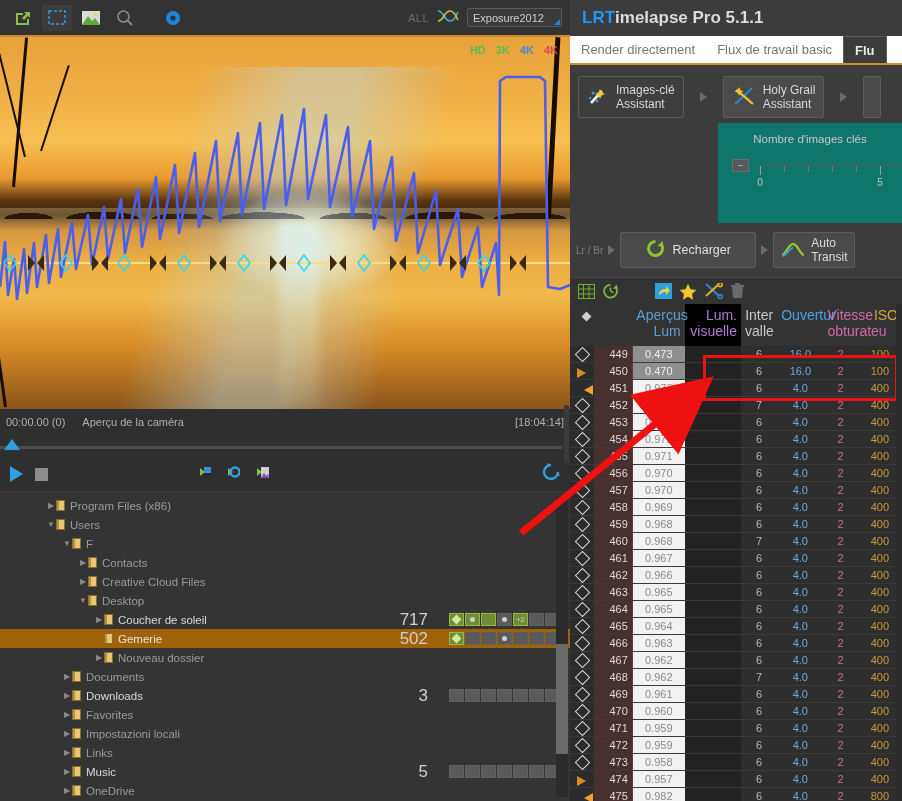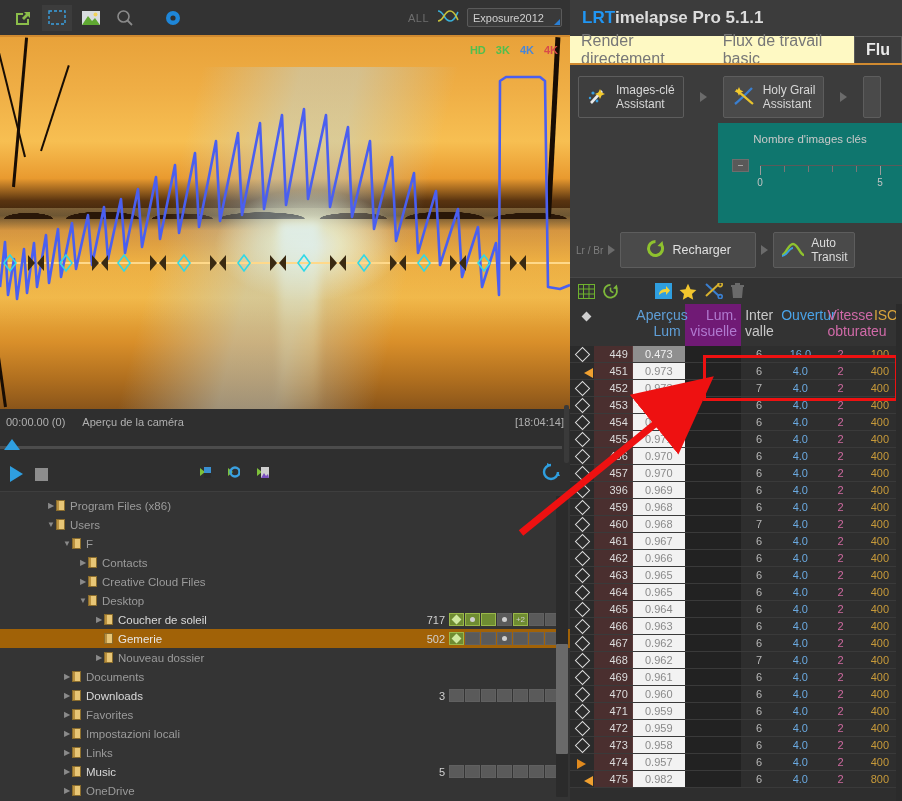--- a/index.html
+++ b/index.html
@@ -94,33 +94,33 @@
   .row{height:19px;display:flex;align-items:center;font-size:11.5px;color:#9b9b9b;position:relative;padding-right:10px;}
   .row.sel{background:#a16207;color:#e6e6e6;}
   .row.bold{color:#d9d9d9;}
   .arrow{width:10px;color:#8a8a8a;font-size:8px;flex:0 0 10px;text-align:center;}
   .folder{
     width:9px;height:11px;margin-right:5px;flex:0 0 9px;
     background:linear-gradient(to right,#b9903f 0 2px,#e8c676 2px 100%);
     border:1px solid #8a6c2c;
   }
   .lbl{white-space:nowrap;}
-  .cnt{margin-left:auto;font-size:11px;color:#d0d0d0;padding-right:4px;}
+  .cnt{margin-left:auto;font-size:17px;color:#d0d0d0;padding-right:21px;}
   .chips{display:flex;gap:1px;}
   .chip{width:15px;height:13px;background:#4a4a4a;border:1px solid #606060;display:flex;align-items:center;justify-content:center;font-size:8px;color:#cfcfcf;}
   .chip.g{background:#6f8c32;border-color:#9ab84a;}
   .chip.d{background:#5a5a5a;}
   .vscroll{position:absolute;right:2px;top:4px;width:12px;bottom:4px;background:#2b2b2b;border-radius:1px;}
   .vthumb{position:absolute;left:0;width:12px;background:#6a6a6a;border-radius:1px;}
 
   
   .right{width:332px;height:801px;background:#3c3c3c;display:flex;flex-direction:column;}
   .apptitle{height:36px;display:flex;align-items:center;padding-left:12px;background:#3c3c3c;font-size:17px;font-weight:bold;color:#dcdcdc;}
   .apptitle .lrt{color:#2196f3;}
-  .tabs{height:27px;display:flex;background:#fef9c3;align-items:stretch;font-size:16px;}
+  .tabs{height:27px;display:flex;background:#ffffff;align-items:stretch;font-size:13px;}
   .tab{display:flex;align-items:center;padding:0 11px;color:#777777;cursor:pointer;}
   .tab.active{background:#3c3c3c;color:#eaeaea;font-weight:bold;border-top:1px solid #5a5a5a;border-left:1px solid #5a5a5a;border-right:1px solid #5a5a5a;}
   .wfrow{height:2px;background:#d08a30;}
 
   .wizrow{height:58px;display:flex;align-items:center;padding:6px 8px 0 8px;gap:16px;}
   .wizbtn{
     height:42px;background:#4a4a4a;border:1px solid #5d5d5d;border-radius:2px;
     display:flex;align-items:center;gap:7px;padding:0 8px;font-size:12px;color:#d8d8d8;cursor:pointer;
   }
   .wizbtn.dark{background:#3e3e3e;}
@@ -662,21 +662,21 @@
 
     <div class="tablewrap">
       <table class="dt">
         <thead>
           <tr>
             <th class="c-flag">
               <span style="display:inline-block;width:7px;height:7px;background:#cfcfcf;transform:rotate(45deg);margin-left:5px;"></span>
             </th>
             <th class="c-num" style="background:#333333;border:none"></th>
             <th class="c-lum hdr-lum" style="background:#333333">Aperçus Lum</th>
-            <th class="c-vis hdr-vis" style="background:#701a75">Lum. visuelle</th>
+            <th class="c-vis hdr-vis" style="background:#000000">Lum. visuelle</th>
             <th class="c-int hdr-int">Inter valle</th>
             <th class="c-ap hdr-ap">Ouvertur</th>
             <th class="c-sh hdr-sh">Vitesse obturateu</th>
             <th class="c-iso hdr-iso">ISO</th>
           </tr>
         </thead>
         <tbody id="tbody">
             <tr>
               <td class="c-flag">
                 <div class="dia"></div>
@@ -684,20 +684,32 @@
               <td class="c-num">449</td>
               <td class="c-lum hl">0.473</td>
               <td class="c-vis"></td>
               <td class="c-int">6</td>
               <td class="c-ap">16.0</td>
               <td class="c-sh">2</td>
               <td class="c-iso">100</td>
             </tr>
             <tr>
               <td class="c-flag">
+                <div class="triR"></div>
+              </td>
+              <td class="c-num">450</td>
+              <td class="c-lum hl">0.470</td>
+              <td class="c-vis"></td>
+              <td class="c-int">6</td>
+              <td class="c-ap">16.0</td>
+              <td class="c-sh">2</td>
+              <td class="c-iso">100</td>
+            </tr>
+            <tr>
+              <td class="c-flag">
                 <div class="triL"></div>
               </td>
               <td class="c-num">451</td>
               <td class="c-lum">0.973</td>
               <td class="c-vis"></td>
               <td class="c-int">6</td>
               <td class="c-ap">4.0</td>
               <td class="c-sh">2</td>
               <td class="c-iso">400</td>
             </tr>
@@ -770,21 +782,21 @@
               <td class="c-vis"></td>
               <td class="c-int">6</td>
               <td class="c-ap">4.0</td>
               <td class="c-sh">2</td>
               <td class="c-iso">400</td>
             </tr>
             <tr>
               <td class="c-flag">
                 <div class="dia"></div>
               </td>
-              <td class="c-num">396</td>
+              <td class="c-num">458</td>
               <td class="c-lum">0.969</td>
               <td class="c-vis"></td>
               <td class="c-int">6</td>
               <td class="c-ap">4.0</td>
               <td class="c-sh">2</td>
               <td class="c-iso">400</td>
             </tr>
             <tr>
               <td class="c-flag">
                 <div class="dia"></div>

